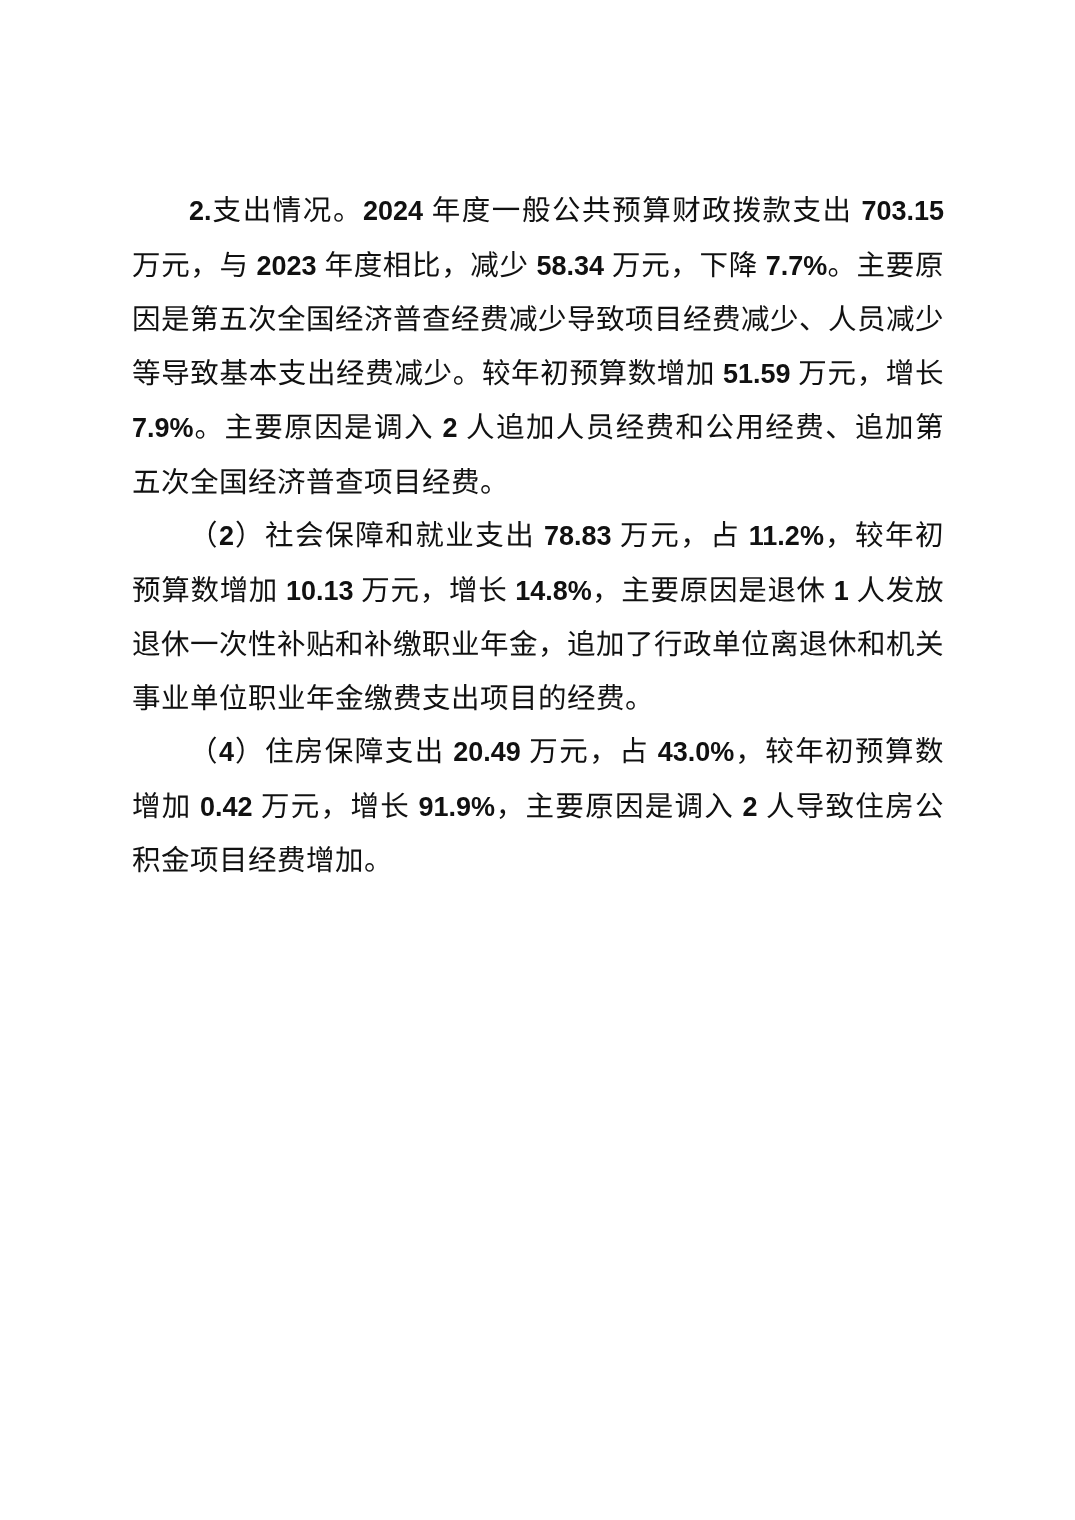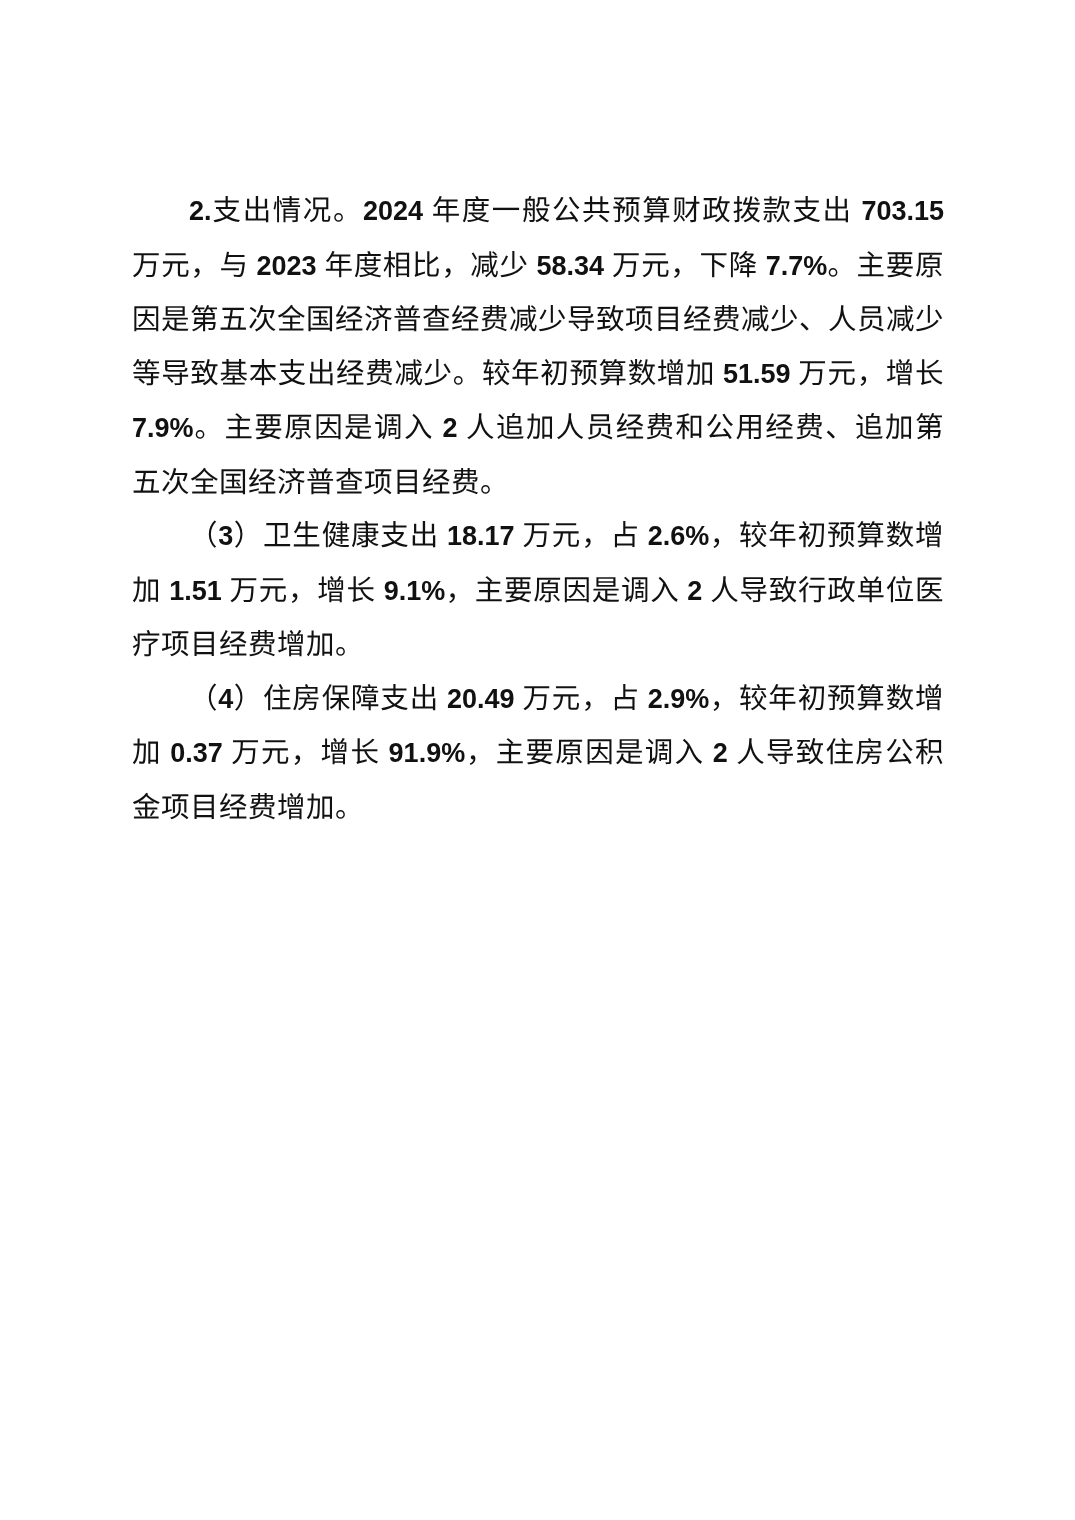--- a/index.html
+++ b/index.html
@@ -50,17 +50,17 @@
     font-family: "Liberation Serif", "DejaVu Serif", serif;
     letter-spacing: 2px;
   }
 </style>
 </head>
 <body>
 
 <div class="page">
   <div class="body-text">
       <p class="para"><span class="num">2.</span>支出情况。<span class="num">2024</span> 年度一般公共预算财政拨款支出 <span class="num">703.15</span> 万元，与 <span class="num">2023</span> 年度相比，减少 <span class="num">58.34</span> 万元，下降 <span class="num">7.7%</span>。主要原因是第五次全国经济普查经费减少导致项目经费减少、人员减少等导致基本支出经费减少。较年初预算数增加 <span class="num">51.59</span> 万元，增长 <span class="num">7.9%</span>。主要原因是调入 <span class="num">2</span> 人追加人员经费和公用经费、追加第五次全国经济普查项目经费。</p>
-      <p class="para">（<span class="num">3</span>）卫生健康支出 <span class="num">18.17</span> 万元，占 <span class="num">2.6%</span>，较年初预算数增加 <span class="num">1.51</span> 万元，增长 <span class="num">9.1%</span>，主要原因是调入 <span class="num">2</span> 人导致行政单位医疗项目经费增加。</p>
-      <p class="para">（<span class="num">4</span>）住房保障支出 <span class="num">20.49</span> 万元，占 <span class="num">2.9%</span>，较年初预算数增加 <span class="num">0.37</span> 万元，增长 <span class="num">91.9%</span>，主要原因是调入 <span class="num">2</span> 人导致住房公积金项目经费增加。</p>
+      <p class="para">（<span class="num">2</span>）社会保障和就业支出 <span class="num">78.83</span> 万元，占 <span class="num">11.2%</span>，较年初预算数增加 <span class="num">10.13</span> 万元，增长 <span class="num">14.8%</span>，主要原因是退休 <span class="num">1</span> 人发放退休一次性补贴和补缴职业年金，追加了行政单位离退休和机关事业单位职业年金缴费支出项目的经费。</p>
+      <p class="para">（<span class="num">4</span>）住房保障支出 <span class="num">20.49</span> 万元，占 <span class="num">43.0%</span>，较年初预算数增加 <span class="num">0.42</span> 万元，增长 <span class="num">91.9%</span>，主要原因是调入 <span class="num">2</span> 人导致住房公积金项目经费增加。</p>
     </div>
   <div class="footer">－4－</div>
 </div>
 
 </body></html>

